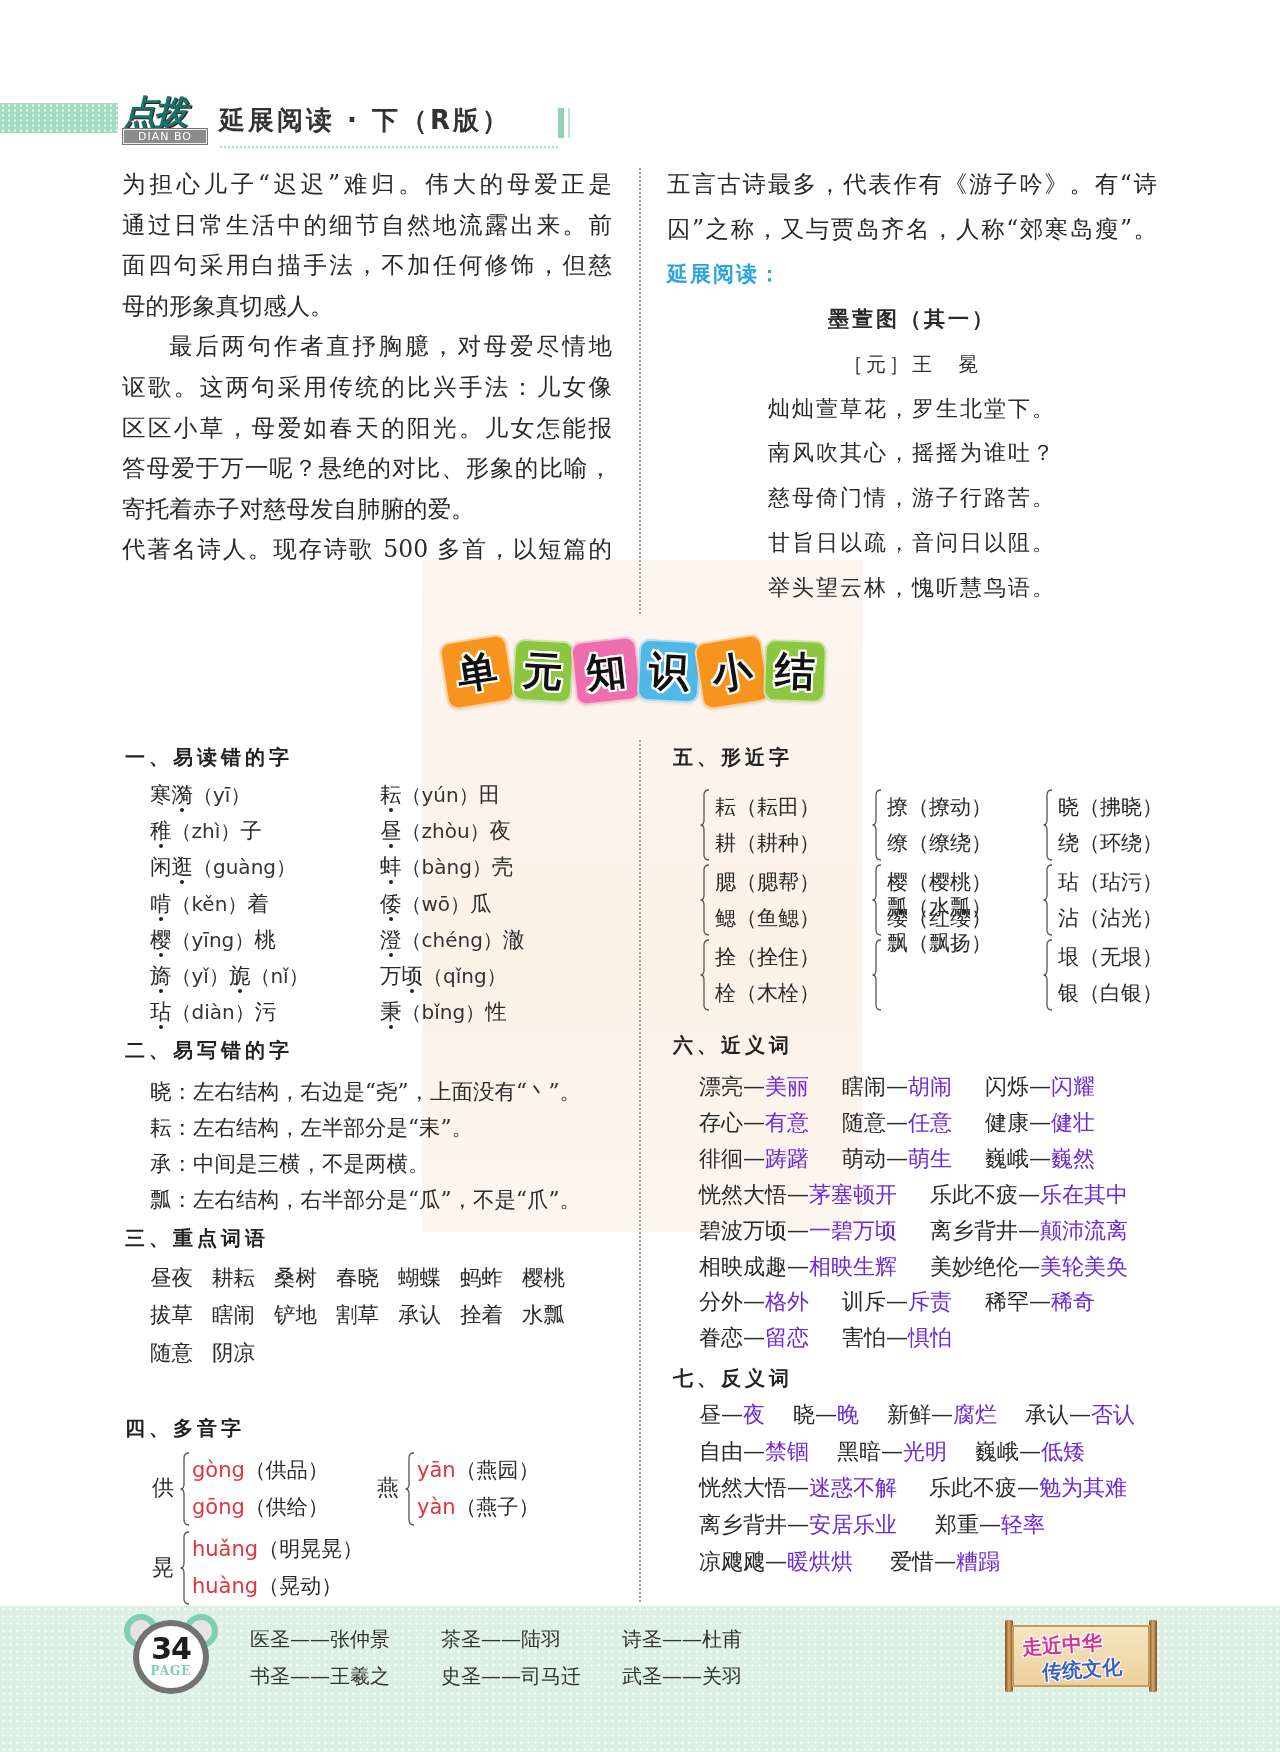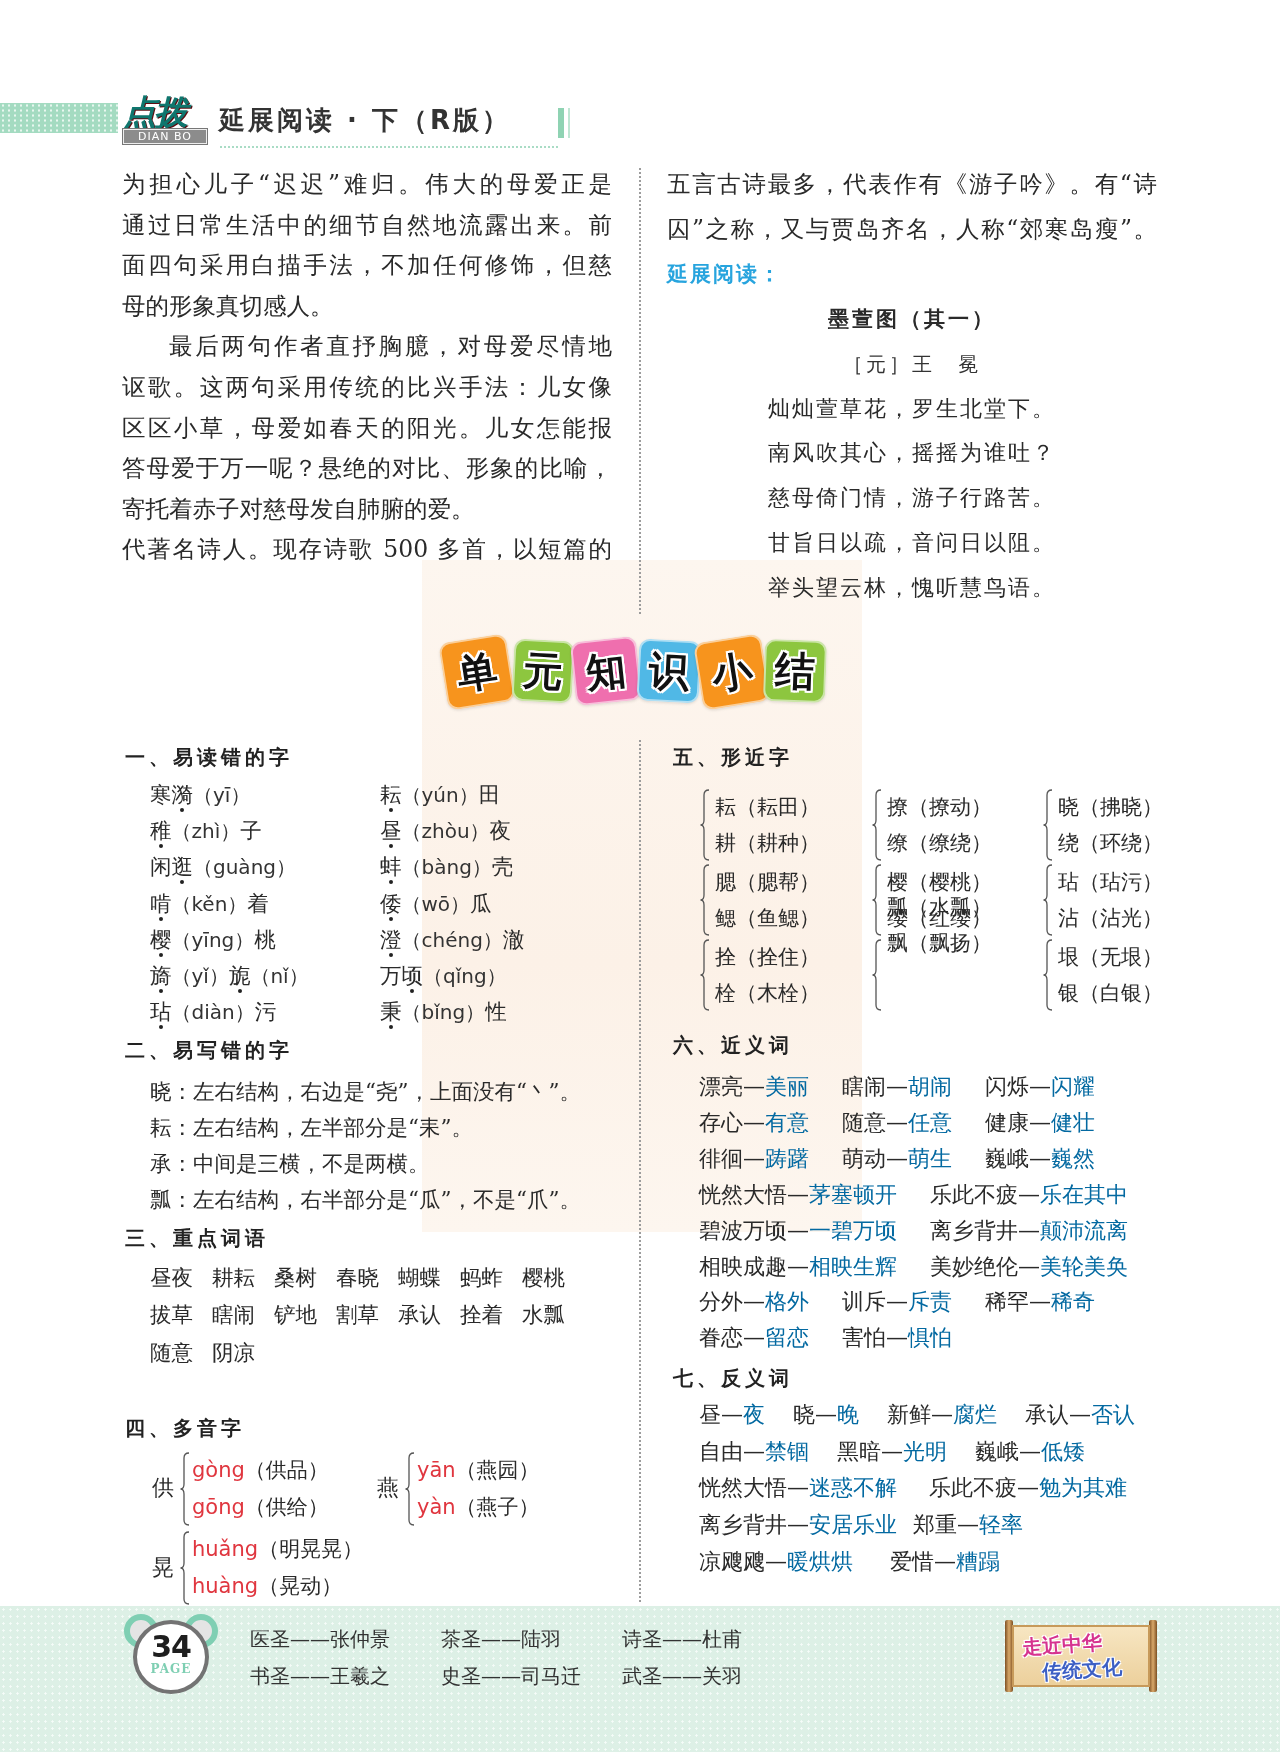--- a/index.html
+++ b/index.html
@@ -40,32 +40,32 @@
 .s1{font-size:21.5px;line-height:36.2px;z-index:2;white-space:nowrap}
 .py{font-family:"DejaVu Sans",sans-serif;font-size:20px;color:#333}
 .dot{position:relative}
 .dot::after{content:"";position:absolute;left:50%;bottom:-5px;width:4px;height:4px;margin-left:-2px;border-radius:50%;background:#222}
 .s2{left:150px;top:1074px;font-size:21.5px;line-height:36px;z-index:2;white-space:nowrap}
 .s3{left:150px;top:1259px;font-size:21.5px;line-height:37.3px;z-index:2;white-space:nowrap}
 .word{display:inline-block;margin-right:19px}
 .grp-char{font-size:22px;line-height:24px;z-index:2}
 .brace{z-index:2}
 .readings{font-size:21px;line-height:37px;z-index:2;white-space:nowrap}
-.red{color:#0369a1}
+.red{color:#6d28d9}
 .pyr{font-family:"DejaVu Sans",sans-serif;font-size:21px;color:#e0363f}
 .s5{font-size:21px;line-height:36px;z-index:2;white-space:nowrap}
 .s6{left:699px;top:1069px;font-size:22px;line-height:35.9px;z-index:2;white-space:nowrap}
 .s7{left:699px;top:1397px;font-size:22px;line-height:36.7px;z-index:2;white-space:nowrap}
 .pair6{display:inline-block;margin-right:33px}
 .pair7{display:inline-block;margin-right:28px}
 .footer{left:0;top:1606px;width:1280px;height:146px;background-color:#ddf0e6;background-image:radial-gradient(circle,#f6fcf9 0.9px,transparent 1.4px);background-size:7px 7px}
 .badge{left:122px;top:1612px;width:98px;height:84px;z-index:3}
 .ear{position:absolute;top:2px;width:34px;height:34px;border-radius:50%;background:#e4e4e4;border:6px solid #7fcfb3}
 .ear.l{left:2px}.ear.r{right:2px}
-.head{position:absolute;left:11px;top:8px;width:76px;height:74px;border-radius:50%;background:#fff;border:4px solid #737373;text-align:center}
+.head{position:absolute;left:11px;top:8px;width:76px;height:74px;border-radius:50%;background:#fff;border:6px solid #737373;text-align:center}
 .pn{display:block;font:bold 30px/30px "DejaVu Sans",sans-serif;color:#1e1e1e;margin-top:8px;letter-spacing:-1px}
 .pl{display:block;font:bold 12px/14px "DejaVu Serif",serif;color:#7fcfb3;letter-spacing:1px}
 .sage{font-size:20px;line-height:28px;color:#333;white-space:nowrap;z-index:2}
 .scroll{left:1005px;top:1620px;width:152px;height:72px;z-index:3}
 .rod{position:absolute;top:0;width:8px;height:72px;background:linear-gradient(90deg,#7d4f22,#d9a96a,#7d4f22);border-radius:2px}
 .rod.l{left:0}.rod.r{right:0}
 .paper{position:absolute;left:7px;right:7px;top:5px;bottom:5px;background:linear-gradient(#f7e6c2,#ecd09c);border:2px solid #c79a5a;padding:3px 0 0 8px}
 .sl{font:bold 20px/26px "DejaVu Sans",sans-serif;white-space:nowrap;text-shadow:1px 1px 0 #fff,-1px -1px 0 #fff,1px -1px 0 #fff,-1px 1px 0 #fff}
 .sl1{color:#d6338f;transform:rotate(-4deg)}
 .sl2{color:#3c5fc4;padding-left:20px;transform:rotate(-4deg)}
@@ -303,21 +303,21 @@
   <div>
     <span class="pair7"><span>昼</span><span>—</span><span class="red">夜</span></span><span class="pair7"><span>晓</span><span>—</span><span class="red">晚</span></span><span class="pair7"><span>新鲜</span><span>—</span><span class="red">腐烂</span></span><span class="pair7"><span>承认</span><span>—</span><span class="red">否认</span></span>
   </div>
   <div>
     <span class="pair7"><span>自由</span><span>—</span><span class="red">禁锢</span></span><span class="pair7"><span>黑暗</span><span>—</span><span class="red">光明</span></span><span class="pair7"><span>巍峨</span><span>—</span><span class="red">低矮</span></span>
   </div>
   <div>
     <span class="pair7" style="margin-right:32px"><span>恍然大悟</span><span>—</span><span class="red">迷惑不解</span></span><span class="pair7"><span>乐此不疲</span><span>—</span><span class="red">勉为其难</span></span>
   </div>
   <div>
-    <span class="pair7" style="margin-right:16px"><span>离乡背井</span><span>—</span><span class="red">安居乐业</span></span><span class="pair7"><span>郑重</span><span>—</span><span class="red">轻率</span></span>
+    <span class="pair7" style="margin-right:38px"><span>离乡背井</span><span>—</span><span class="red">安居乐业</span></span><span class="pair7"><span>郑重</span><span>—</span><span class="red">轻率</span></span>
   </div>
   <div>
     <span class="pair7" style="margin-right:37px"><span>凉飕飕</span><span>—</span><span class="red">暖烘烘</span></span><span class="pair7"><span>爱惜</span><span>—</span><span class="red">糟蹋</span></span>
   </div>
 </div>
 
 <div class="a footer"></div>
 <div class="a badge">
   <div class="ear l"></div>
   <div class="ear r"></div>

